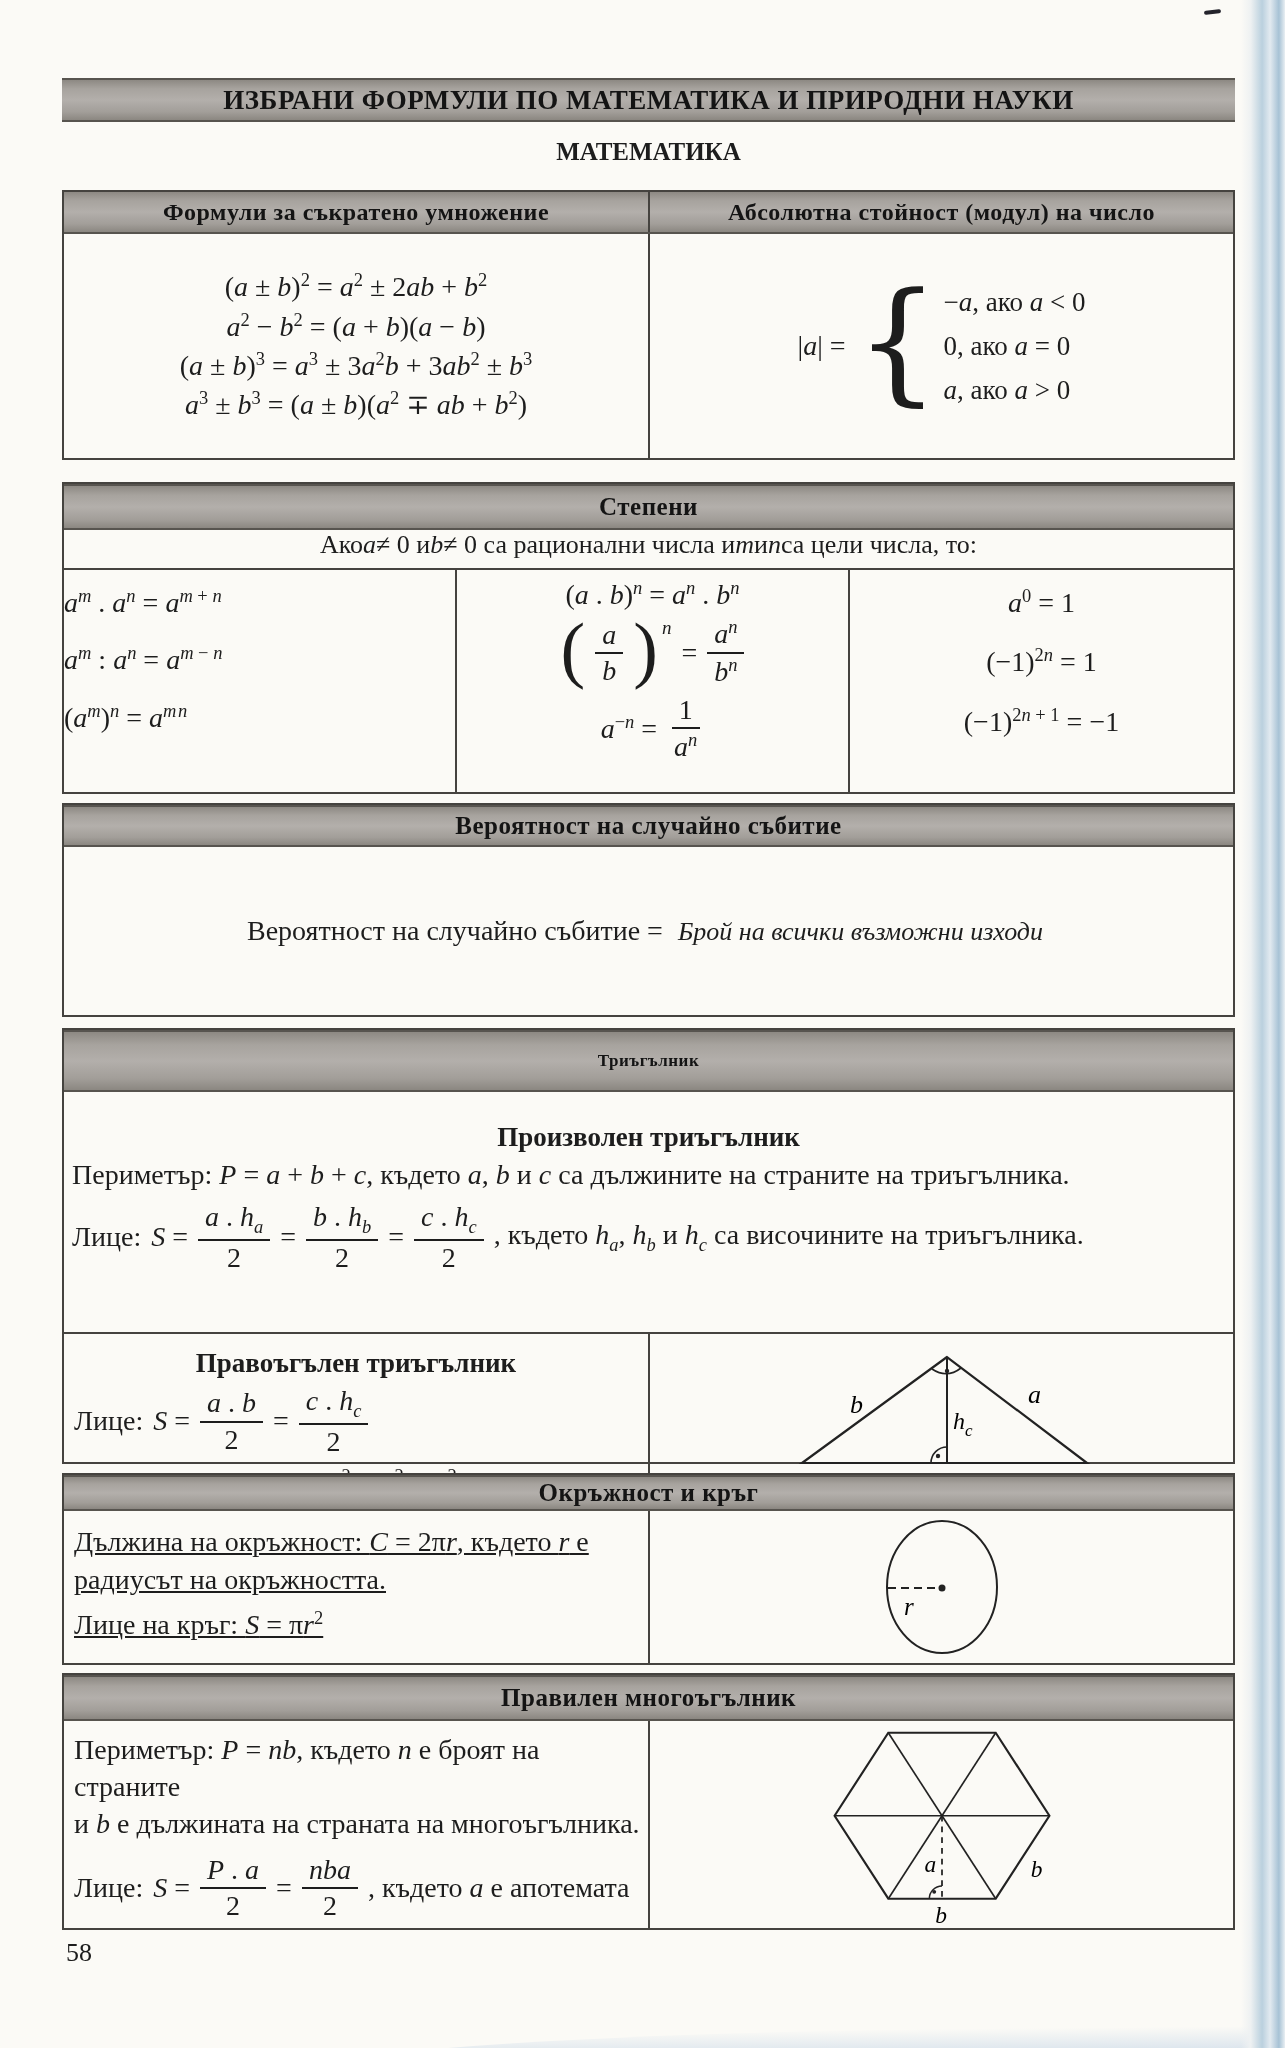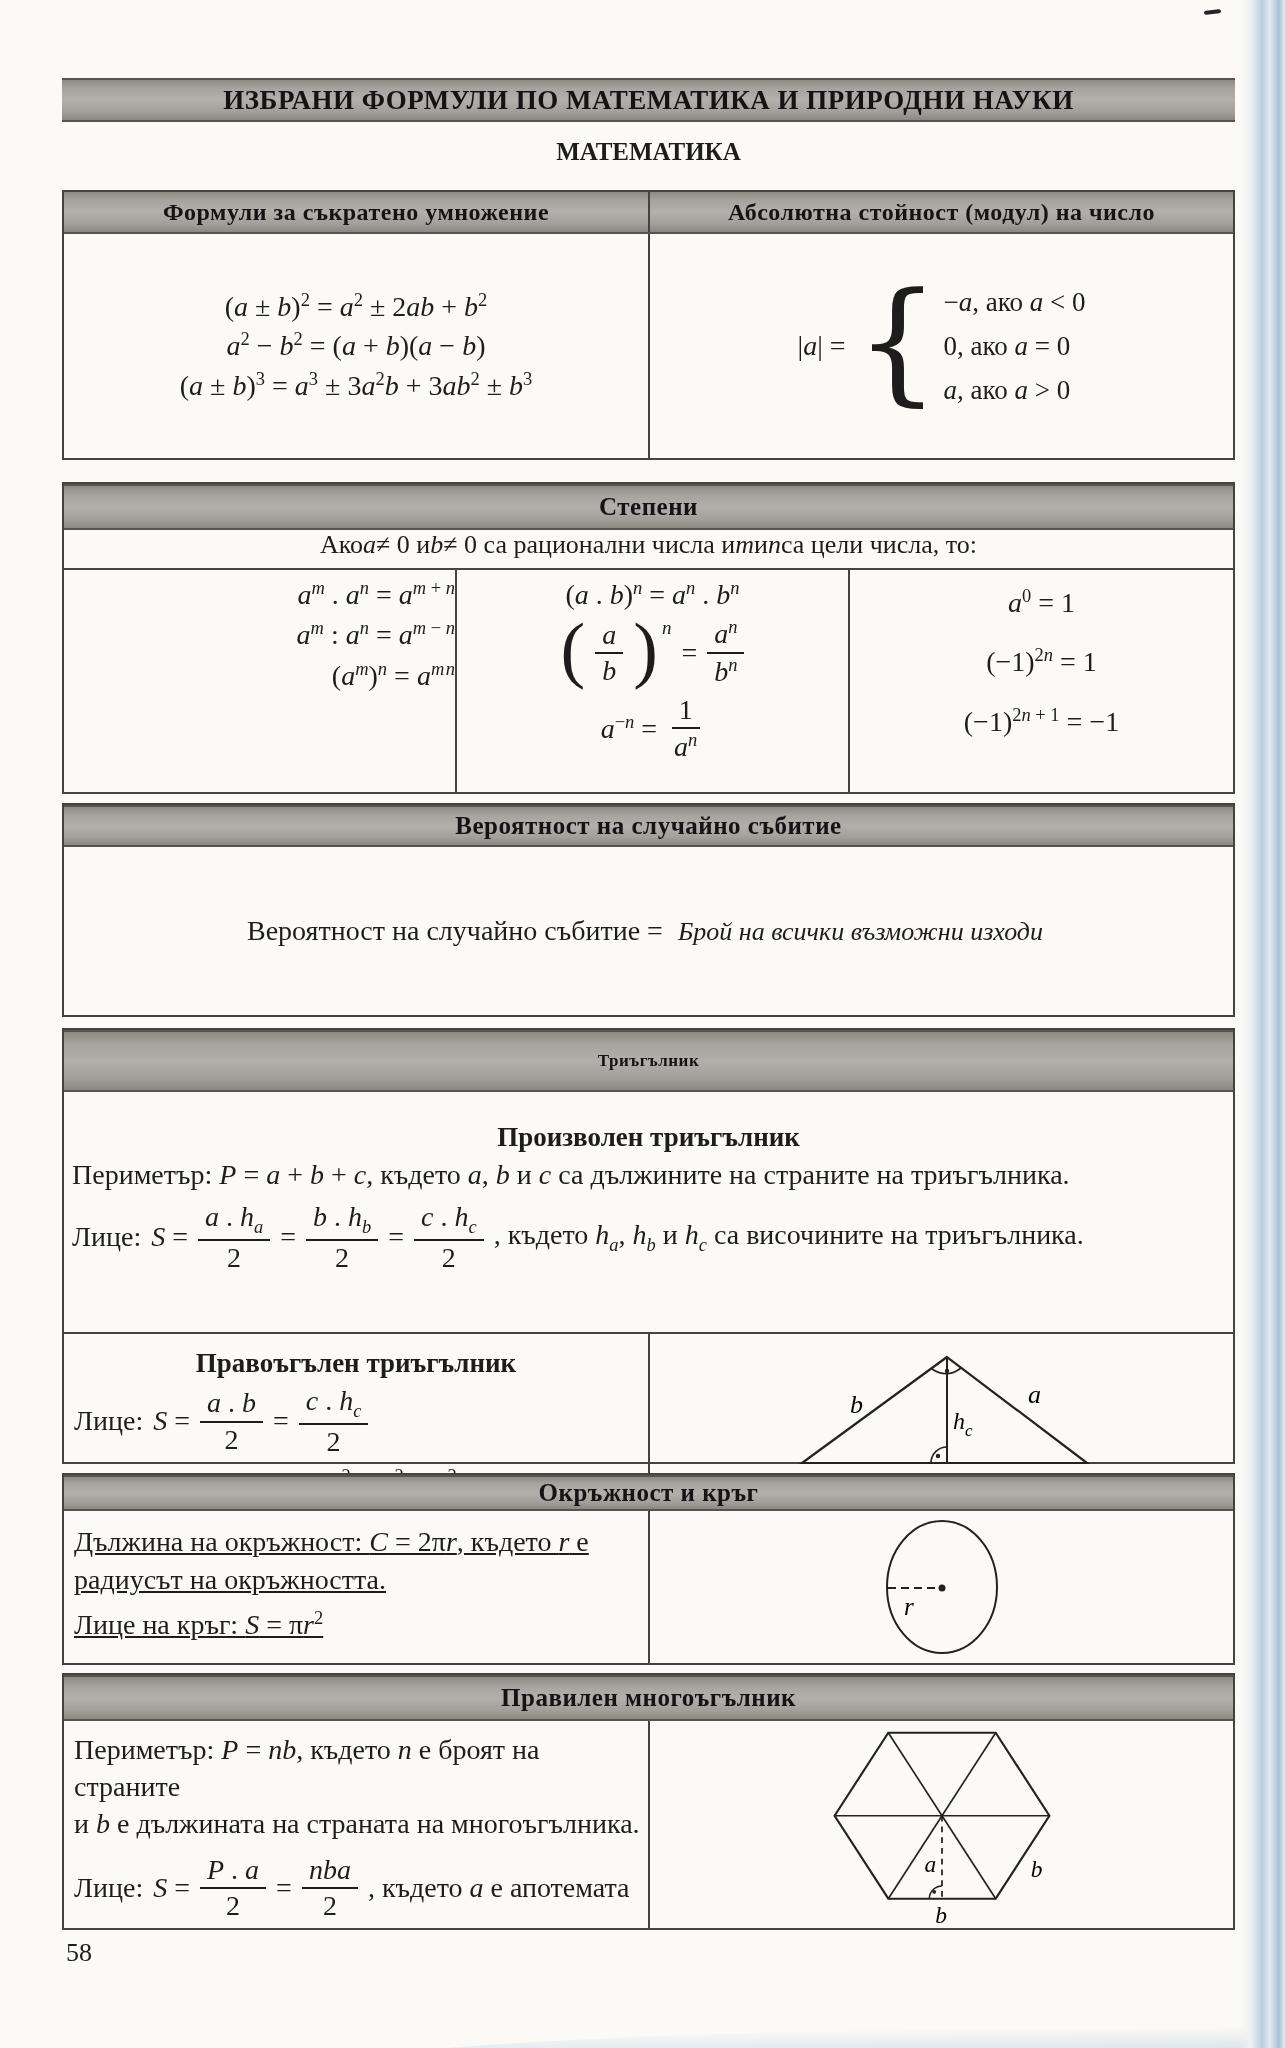--- a/index.html
+++ b/index.html
@@ -56,20 +56,21 @@
       </div>
       <div class="cell-r banner" style="border-top:none;border-bottom:none;font-size:24px;">
         <span>Абсолютна стойност (модул) на число</span>
       </div>
     </div>
     <div class="split" style="height:224px;">
       <div class="cell-l" style="display:flex;flex-direction:column;align-items:center;justify-content:center;gap:6px;">
         <div class="math">(<i>a</i> ± <i>b</i>)<sup>2</sup> = <i>a</i><sup>2</sup> ± 2<i>ab</i> + <i>b</i><sup>2</sup></div>
         <div class="math"><i>a</i><sup>2</sup> − <i>b</i><sup>2</sup> = (<i>a</i> + <i>b</i>)(<i>a</i> − <i>b</i>)</div>
         <div class="math">(<i>a</i> ± <i>b</i>)<sup>3</sup> = <i>a</i><sup>3</sup> ± 3<i>a</i><sup>2</sup><i>b</i> + 3<i>ab</i><sup>2</sup> ± <i>b</i><sup>3</sup></div>
+        <div class="math"><i>a</i><sup>3</sup> ± <i>b</i><sup>3</sup> = (<i>a</i> ± <i>b</i>)(<i>a</i><sup>2</sup> ∓ <i>ab</i> + <i>b</i><sup>2</sup>)</div>
       </div>
       <div class="cell-r dcell">
         <div class="piecewise">
           <span class="math">|<i>a</i>| =</span>
           <span class="brace">{</span>
           <span class="cases">
             <span>−<i>a</i>, ако <i>a</i> &lt; 0</span>
             <span>0, ако <i>a</i> = 0</span>
             <span><i>a</i>, ако <i>a</i> &gt; 0</span>
           </span>
@@ -77,21 +78,21 @@
       </div>
     </div>
   </div>
 
   <div class="abs box" style="left:62px;top:482px;width:1173px;height:312px;">
     <div class="banner" style="height:46px;font-size:25px;border-left:none;border-right:none;">
       <span>Степени</span>
     </div>
     <div style="height:38px;border-bottom:2px solid #45433f;display:flex;justify-content:center;font-size:26px;">Ако <i>a</i> ≠ 0 и <i>b</i> ≠ 0 са рационални числа и <i>m</i> и <i>n</i> са цели числа, то:</div>
     <div class="split" style="height:222px;">
-      <div style="width:391px;border-right:2px solid #45433f;display:flex;flex-direction:column;align-items:flex-end;padding-top:8px;gap:7px;" class="math">
+      <div style="width:391px;border-right:2px solid #45433f;display:flex;flex-direction:column;align-items:flex-start;padding-top:16px;gap:24px;" class="math">
         <div><i>a</i><sup><i>m</i></sup> . <i>a</i><sup><i>n</i></sup> = <i>a</i><sup><i>m</i> + <i>n</i></sup></div>
         <div><i>a</i><sup><i>m</i></sup> : <i>a</i><sup><i>n</i></sup> = <i>a</i><sup><i>m</i> − <i>n</i></sup></div>
         <div>(<i>a</i><sup><i>m</i></sup>)<sup><i>n</i></sup> = <i>a</i><sup><i>m</i> <i>n</i></sup></div>
       </div>
       <div style="width:391px;border-right:2px solid #45433f;display:flex;flex-direction:column;align-items:center;padding-top:8px;gap:6px;" class="math">
         <div>(<i>a</i> . <i>b</i>)<sup><i>n</i></sup> = <i>a</i><sup><i>n</i></sup> . <i>b</i><sup><i>n</i></sup></div>
         <div class="formula-row">
           <span class="bigparen">(</span>
           <span class="frac">
             <span class="num"><i>a</i></span>

